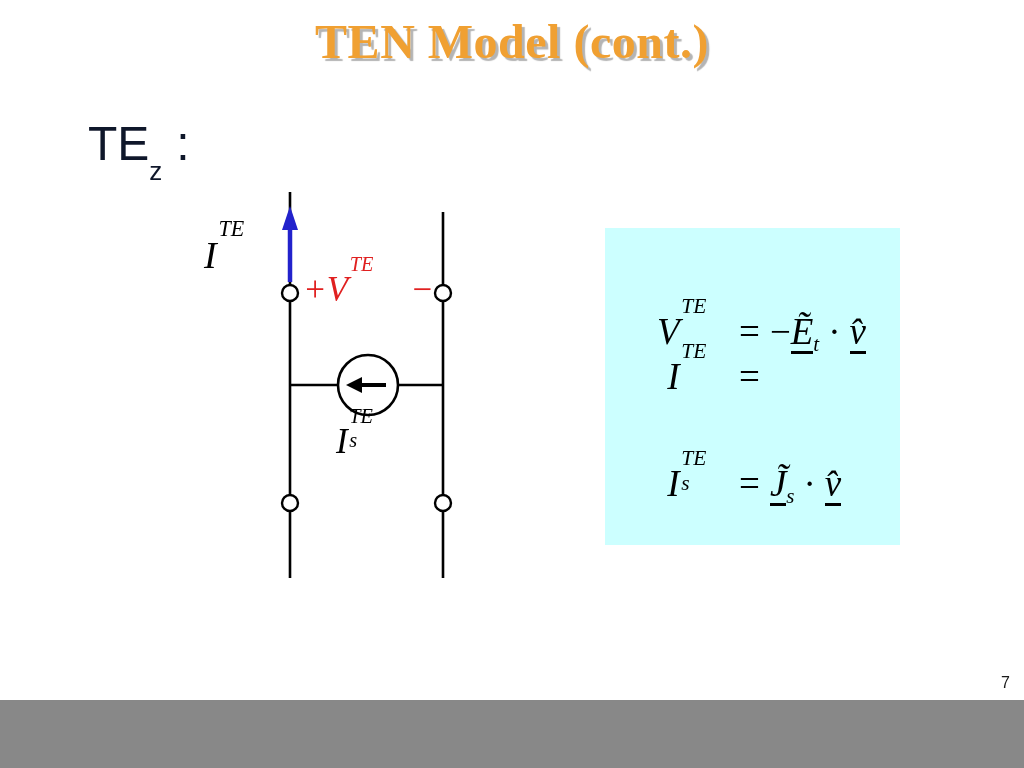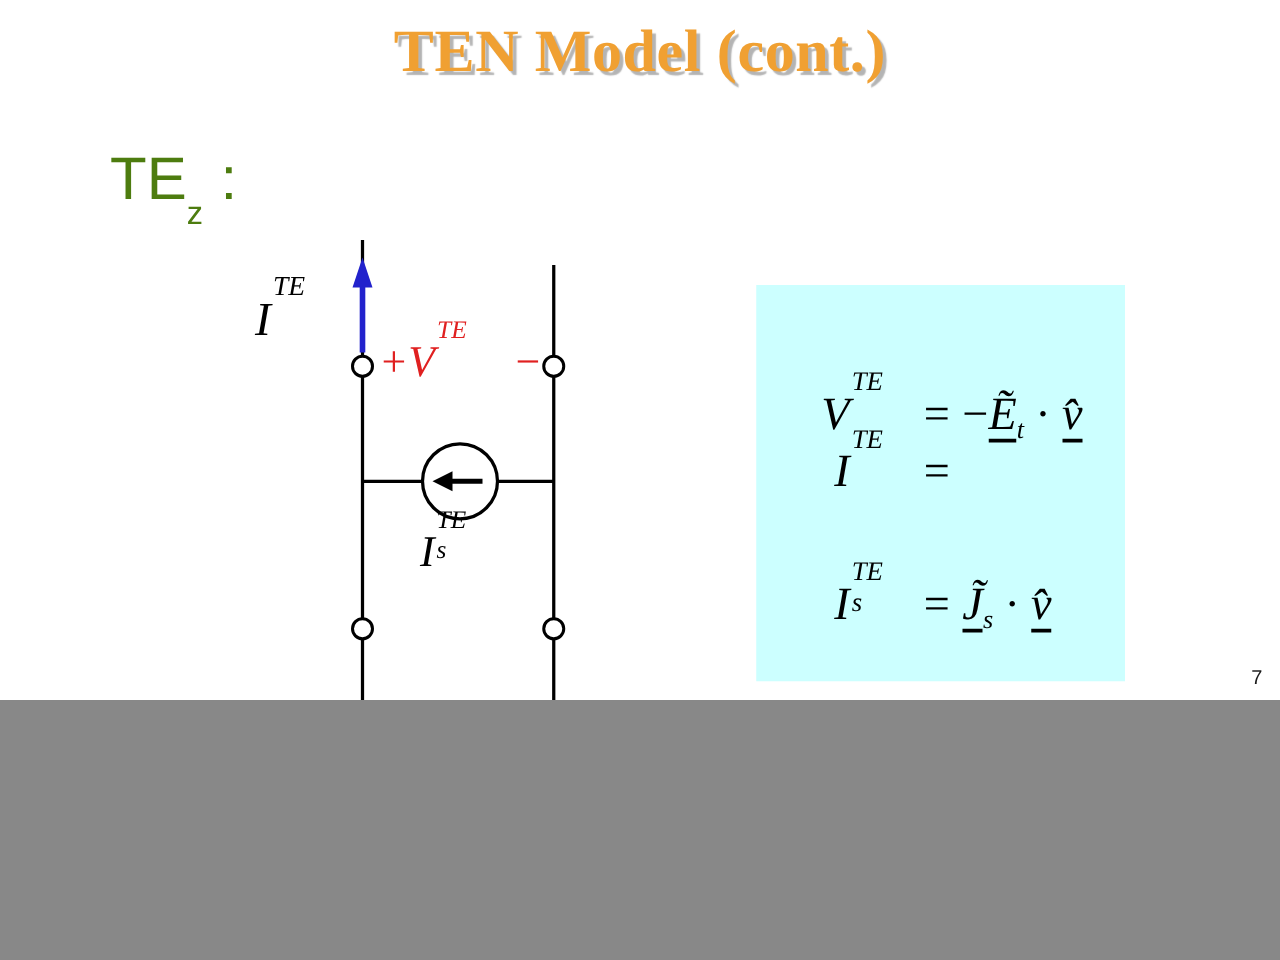--- a/index.html
+++ b/index.html
@@ -1,31 +1,31 @@
 <!DOCTYPE html>
 <html><head>
 <meta charset="utf-8">
 <style>
   * { margin:0; padding:0; box-sizing:border-box; }
   body { background:#888; font-family:"Liberation Sans", sans-serif; }
   .slide {
-    position:relative; width:1024px; height:560px; background:#ffffff;
+    position:relative; width:1024px; height:700px; background:#ffffff;
     overflow:hidden; margin:0 auto;
   }
 
   
   .title {
     position:absolute; top:14px; left:0; width:100%; text-align:center;
     font-family:"Liberation Serif", serif; font-weight:700; font-size:48px;
     color:#F0A032; text-shadow:3px 3px 1px #b4b4b4; letter-spacing:0.5px;
   }
 
   
   .te-label {
-    position:absolute; left:88px; top:116px; font-size:48px; color:#4d7c0f;
+    position:absolute; left:88px; top:116px; font-size:48px; color:#0f172a;
     font-family:"Liberation Sans", sans-serif;
   }
   .te-label .sub { font-size:26px; position:relative; top:0.35em; }
   .te-label .colon { margin-left:14px; }
 
   
   svg.circuit { position:absolute; left:0; top:0; }
 
   
   .math {

